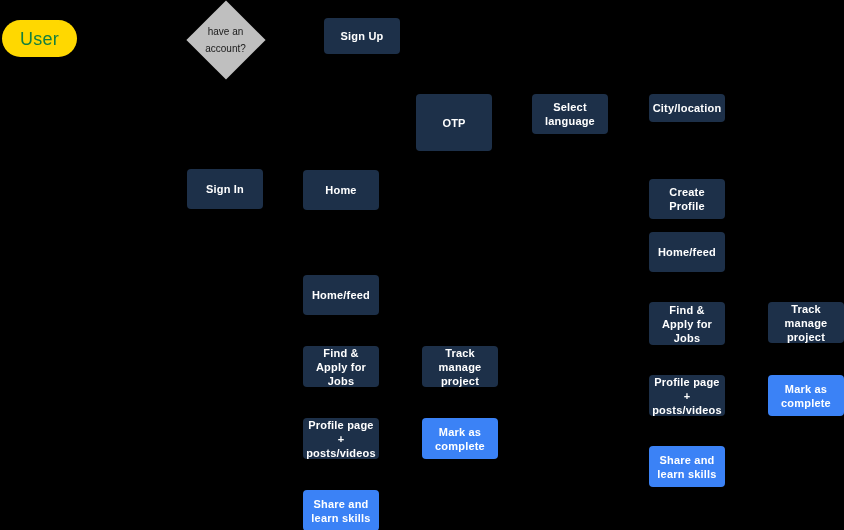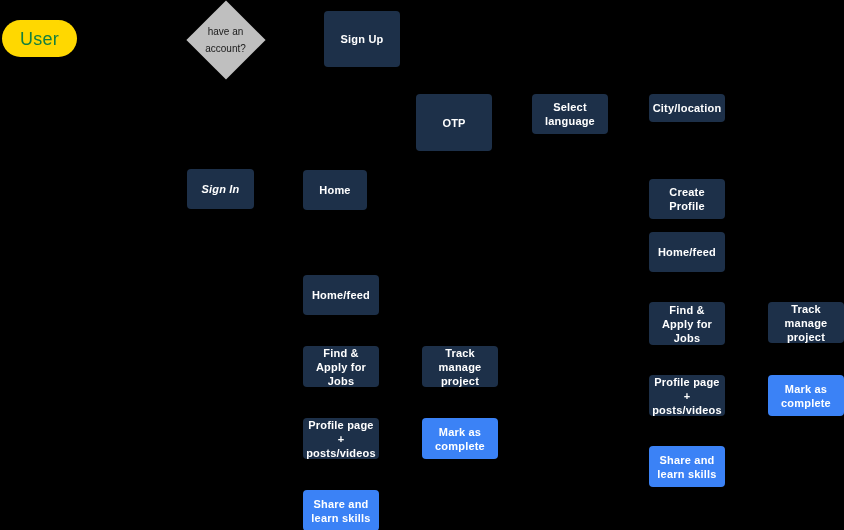--- a/index.html
+++ b/index.html
@@ -83,27 +83,27 @@
 </head>
 <body>
 
 <div id="canvas">
     <div class="node actor" style="left: 2px; top: 20px; width: 75px; height: 37px;">User</div>
     <div class="decision" style="left: 186px; top: 0px; width: 79px; height: 79px;">
       <div class="diamond-shape"></div>
       <div class="diamond-label">have an
 account?</div>
     </div>
-    <div class="node process" style="left: 324px; top: 11px; width: 76px; height: 56px;">Sign Up</div>
+    <div class="node process" style="left: 324px; top: 18px; width: 76px; height: 36px;">Sign Up</div>
     <div class="node process" style="left: 416px; top: 94px; width: 76px; height: 57px;">OTP</div>
     <div class="node process" style="left: 532px; top: 94px; width: 76px; height: 40px;">Select
 language</div>
     <div class="node process" style="left: 649px; top: 94px; width: 76px; height: 28px;">City/location</div>
-    <div class="node process" style="left: 187px; top: 169px; width: 67px; height: 40px; font-style: italic;">Sign In</div>
-    <div class="node process" style="left: 303px; top: 170px; width: 64px; height: 40px;">Home</div>
+    <div class="node process" style="left: 187px; top: 169px; width: 76px; height: 40px;">Sign In</div>
+    <div class="node process" style="left: 303px; top: 170px; width: 76px; height: 40px;">Home</div>
     <div class="node process" style="left: 649px; top: 163px; width: 76px; height: 40px; margin-top: 16px;">Create Profile</div>
     <div class="node process" style="left: 649px; top: 232px; width: 76px; height: 40px;">Home/feed</div>
     <div class="node process" style="left: 303px; top: 275px; width: 76px; height: 40px;">Home/feed</div>
     <div class="node process" style="left: 649px; top: 302px; width: 76px; height: 43px;">Find &amp;
 Apply for Jobs</div>
     <div class="node process" style="left: 768px; top: 302px; width: 76px; height: 41px;">Track manage
 project</div>
     <div class="node process" style="left: 303px; top: 346px; width: 76px; height: 41px;">Find &amp;
 Apply for Jobs</div>
     <div class="node process" style="left: 422px; top: 346px; width: 76px; height: 41px;">Track manage

